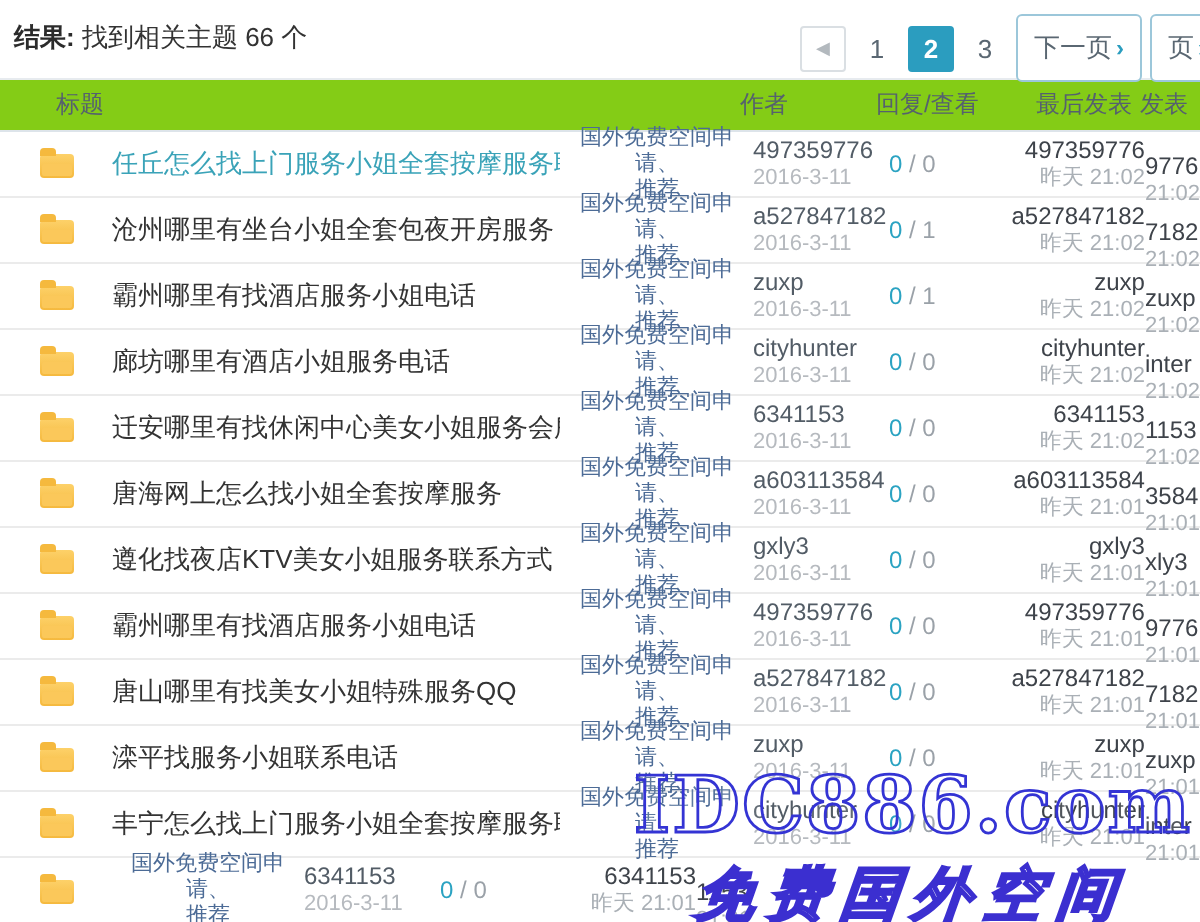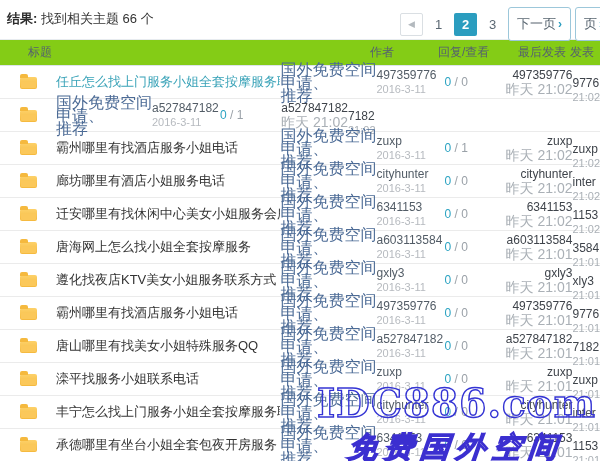--- a/index.html
+++ b/index.html
@@ -35,30 +35,30 @@
   .c-icon { width:56px; display:flex; justify-content:center; }
   .folder { position:relative; width:17px; height:12px; margin-top:2px;
             background:linear-gradient(#fdd169,#f5b93e); border-radius:2px; display:inline-block; }
   .folder::before { content:""; position:absolute; top:-3px; left:0; width:8px; height:4px;
                     background:#f5b93e; border-radius:2px 2px 0 0; }
   .folder::after { content:""; position:absolute; left:1px; bottom:1px; width:15px; height:6px;
                    background:#fbc85a; border-radius:1px; }
   .c-title { flex:1; overflow:hidden; white-space:nowrap; }
   .title-link { color:#333; text-decoration:none; cursor:pointer; }
   .title-link.visited { color:#3aa3b8; }
-  .c-forum { width:96px; font-size:16px; line-height:13px; }
+  .c-forum { width:96px; font-size:11px; line-height:13px;text-align:center; }
   .forum-link { color:#4c6b96; text-decoration:none; display:block; cursor:pointer; }
   .c-author { width:68px; font-size:12px; line-height:14px; overflow:visible; }
   .author-link { color:#525c66; text-decoration:none; display:block; white-space:nowrap; cursor:pointer; }
   .date { color:#b6babf; font-size:11px; display:block; }
   .c-replies { width:52px; font-size:12px; text-align:left; white-space:nowrap; }
   .rep { color:#2ba3c2; } .sep,.views { color:#9aa1a8; }
   .c-last { width:76px; font-size:12px; line-height:14px; text-align:right; }
   .last-by { color:#3e434a; text-decoration:none; display:block; white-space:nowrap; cursor:pointer; }
-  .last-time { color:#aab0b6; font-size:14px; display:block; white-space:nowrap; cursor:pointer; text-decoration:none; }
+  .last-time { color:#aab0b6; font-size:11px; display:block; white-space:nowrap; cursor:pointer; text-decoration:none; }
   .c-dup { font-size:12px; line-height:14px; color:#3e434a;margin-top:16px; }
   .dup-by { display:block; white-space:nowrap; }
   .dup-time { display:block; color:#aab0b6; font-size:11px; white-space:nowrap; }
   
   .watermark { position:absolute; right:4px; top:380px; text-align:center; z-index:5;
                pointer-events:none; }
   .wm1 { font-family:"DejaVu Serif","Liberation Serif",serif; font-size:39px; font-weight:bold;
          color:rgba(255,255,255,0.1); -webkit-text-stroke:1.4px #3434d4; letter-spacing:1px; }
   .wm2 { font-family:"DejaVu Serif","Liberation Serif",serif; font-size:29px; font-weight:bold;
          font-style:italic; letter-spacing:7px; transform:skewX(-6deg); margin-top:2px;
@@ -126,20 +126,23 @@
     <div class="c-dup">
       <span class="dup-by">9776</span>
       <span class="dup-time">21:02</span>
     </div>
   </div>
 
   <div class="row">
     <div class="c-icon">
       <span class="folder"></span>
     </div>
+    <div class="c-title">
+      <a class="title-link">沧州哪里有坐台小姐全套包夜开房服务</a>
+    </div>
     <div class="c-forum">
       <a class="forum-link">国外免费空间申请、</a>
       <a class="forum-link">推荐</a>
     </div>
     <div class="c-author">
       <a class="author-link">a527847182</a>
       <span class="date">2016-3-11</span>
     </div>
     <div class="c-replies">
       <span class="rep">0</span><span class="sep"> / </span><span class="views">1</span>
@@ -402,23 +405,20 @@
     </div>
     <div class="c-dup">
       <span class="dup-by">inter</span>
       <span class="dup-time">21:01</span>
     </div>
   </div>
 
   <div class="row">
     <div class="c-icon">
       <span class="folder"></span>
-    </div>
-    <div class="c-title">
-      <a class="title-link">承德哪里有坐台小姐全套包夜开房服务</a>
     </div>
     <div class="c-forum">
       <a class="forum-link">国外免费空间申请、</a>
       <a class="forum-link">推荐</a>
     </div>
     <div class="c-author">
       <a class="author-link">6341153</a>
       <span class="date">2016-3-11</span>
     </div>
     <div class="c-replies">

